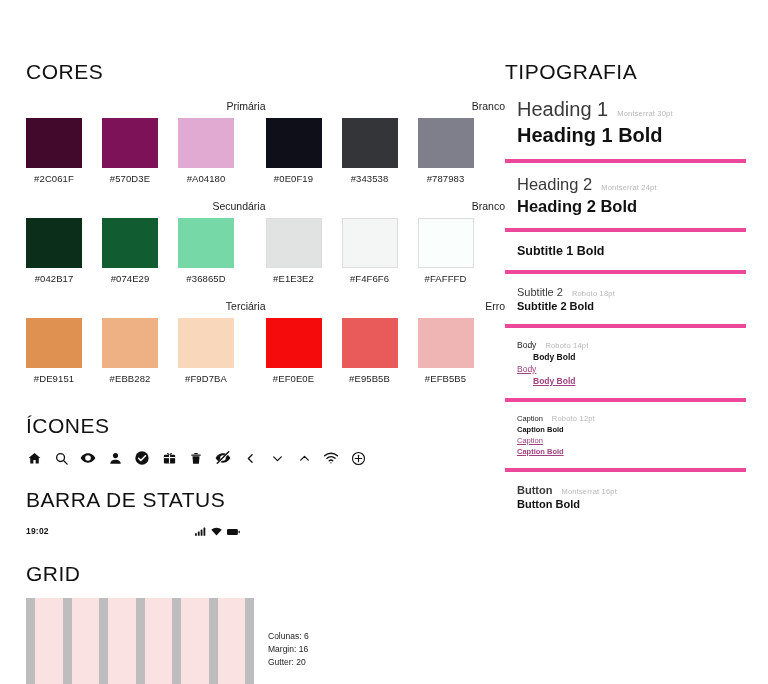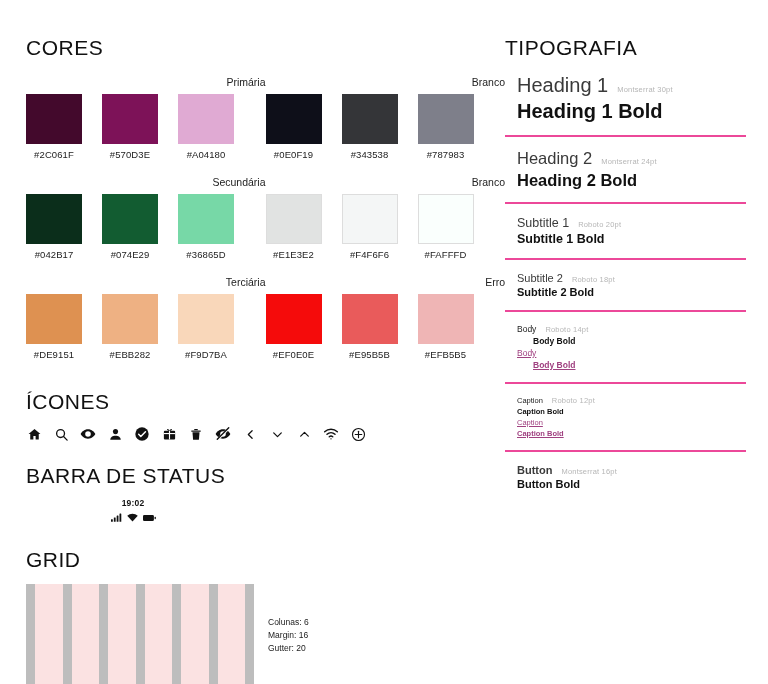--- a/index.html
+++ b/index.html
@@ -14,20 +14,21 @@
     font-family: "Liberation Sans", sans-serif;
     color: #1a1a1a;
     overflow: hidden;
   }
 
   
   .page {
     position: absolute;
     inset: 0;
     display: flex;
+    margin-top: 24px;
   }
   .col-left {
     width: 505px;
     padding: 36px 0 0 26px;
     box-sizing: border-box;
   }
   .col-right {
     width: 263px;
     padding: 36px 22px 0 0;
     box-sizing: border-box;
@@ -95,21 +96,20 @@
     justify-content: center;
   }
 
   
   .statusbar {
     width: 214px;
     display: flex;
     align-items: center;
     justify-content: space-between;
     margin-top: 6px;
-    flex-direction: column;
   }
   .statusbar-time {
     font-size: 8.5px;
     font-weight: 700;
     color: #111111;
     letter-spacing: 0.2px;
   }
   .statusbar-icons {
     display: flex;
     align-items: center;
@@ -146,21 +146,21 @@
   }
   .grid-specs {
     font-size: 8.5px;
     line-height: 1.55;
     color: #222222;
     padding-top: 32px;
   }
 
   
   .type-block {
-    border-bottom: 2px solid #ec4899;
+    border-bottom: 4px solid #ec4899;
     padding: 0 0 12px 12px;
     margin-bottom: 12px;
   }
   .type-block:last-child { border-bottom: none; }
   .type-line {
     display: flex;
     align-items: baseline;
     gap: 9px;
   }
   .type-meta {
@@ -487,24 +487,20 @@
 
     <div class="type-block stack-3">
       <div class="type-line">
         <span class="t-h2">Heading 2</span>
         <span class="type-meta">Montserrat 24pt</span>
       </div>
       <div class="t-h2b">Heading 2 Bold</div>
     </div>
 
     <div class="type-block stack-2">
-      <div class="type-line">
-        <span class="t-s1">Subtitle 1</span>
-        <span class="type-meta">Roboto 20pt</span>
-      </div>
       <div class="t-s1b">Subtitle 1 Bold</div>
     </div>
 
     <div class="type-block stack-2">
       <div class="type-line">
         <span class="t-s2">Subtitle 2</span>
         <span class="type-meta">Roboto 18pt</span>
       </div>
       <div class="t-s2b">Subtitle 2 Bold</div>
     </div>

